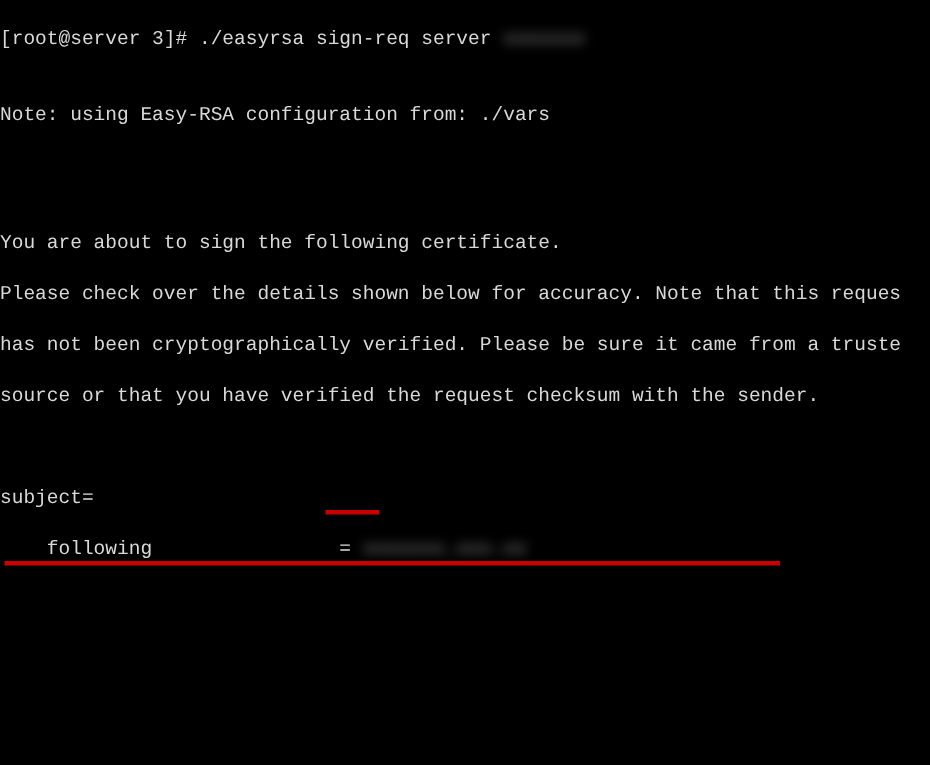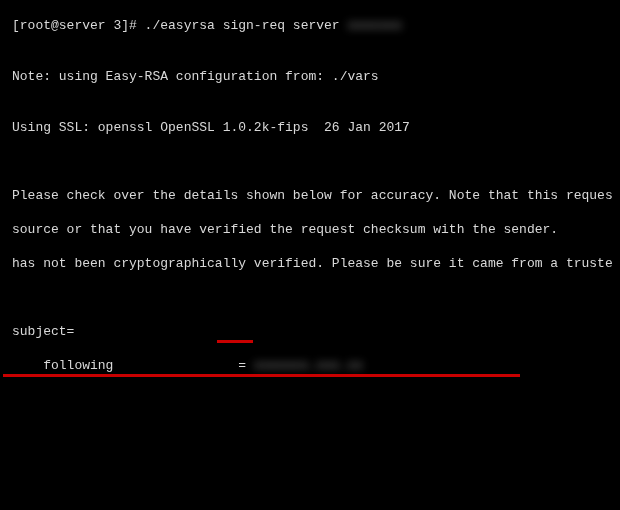--- a/index.html
+++ b/index.html
@@ -15,21 +15,21 @@
     height: 510px;
     background: #000;
     color: #d9d9d9;
     font-family: "Courier New", Courier, monospace;
     font-size: 13px;
     line-height: 17px;
     white-space: pre;
     box-sizing: border-box;
     position: relative;
   }
-  .line { white-space: pre; padding-left: 12px; }
+  .line { white-space: pre; }
   .under1 {
     position: absolute;
     left: 217px;
     top: 340px;
     width: 36px;
     height: 3px;
     background: #c90000;
   }
   .under2 {
     position: absolute;
@@ -45,26 +45,26 @@
   }
 </style>
 </head>
 <body>
 
 <div class="terminal">
 <div class="line"><span>[root@server 3]# ./easyrsa sign-req server </span><span class="blur">xxxxxxx</span></div>
 <div class="line"></div>
 <div class="line">Note: using Easy-RSA configuration from: ./vars</div>
 <div class="line"></div>
-<div class="line">Using SSL: openssl OpenSSL 1.0.2k-fips  26 Jan 2017</div>
 <div class="line"></div>
 <div class="line"></div>
+<div class="line">You are about to sign the following certificate.</div>
 <div class="line">Please check over the details shown below for accuracy. Note that this reques</div>
+<div class="line">has not been cryptographically verified. Please be sure it came from a truste</div>
 <div class="line">source or that you have verified the request checksum with the sender.</div>
-<div class="line">has not been cryptographically verified. Please be sure it came from a truste</div>
 <div class="line"></div>
 <div class="line"></div>
 <div class="line">subject=</div>
 <div class="line"><span>    following                = </span><span class="blur">xxxxxxx.xxx.xx</span></div>
 <div class="line"></div>
 <div class="line"></div>
 
 
 
 

